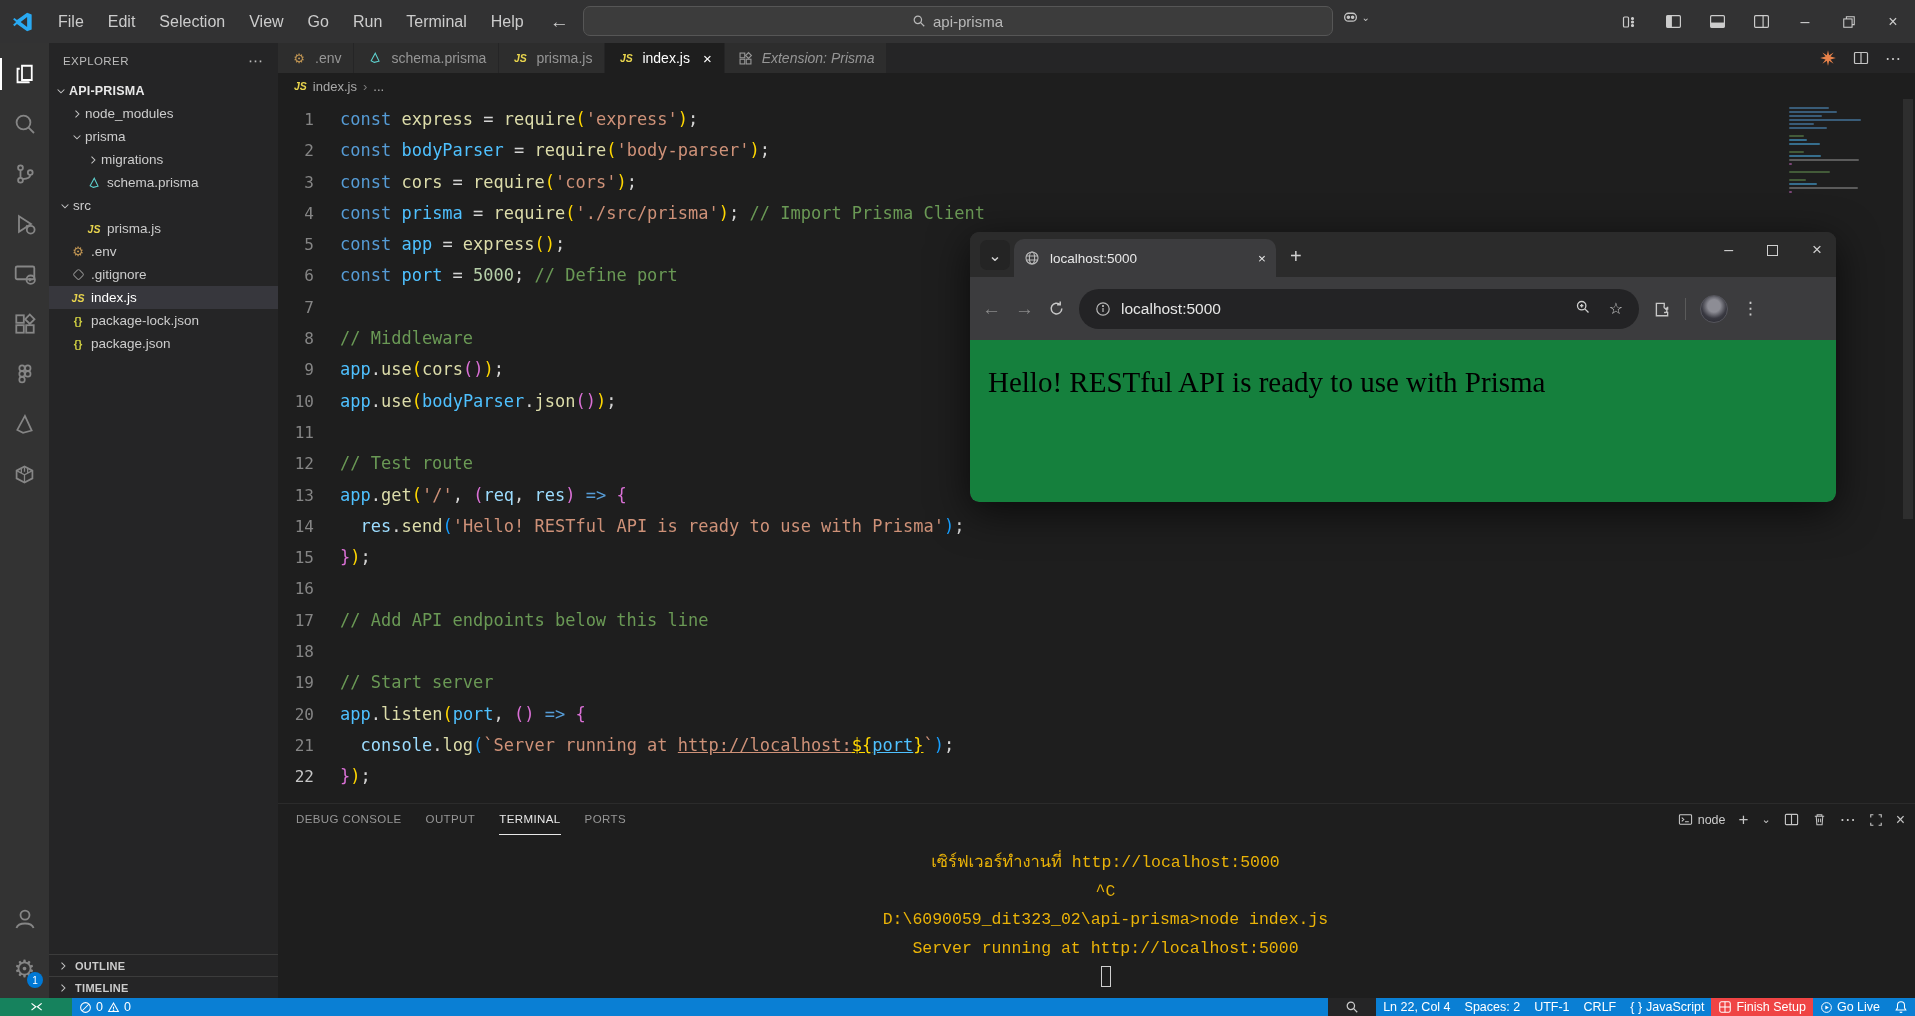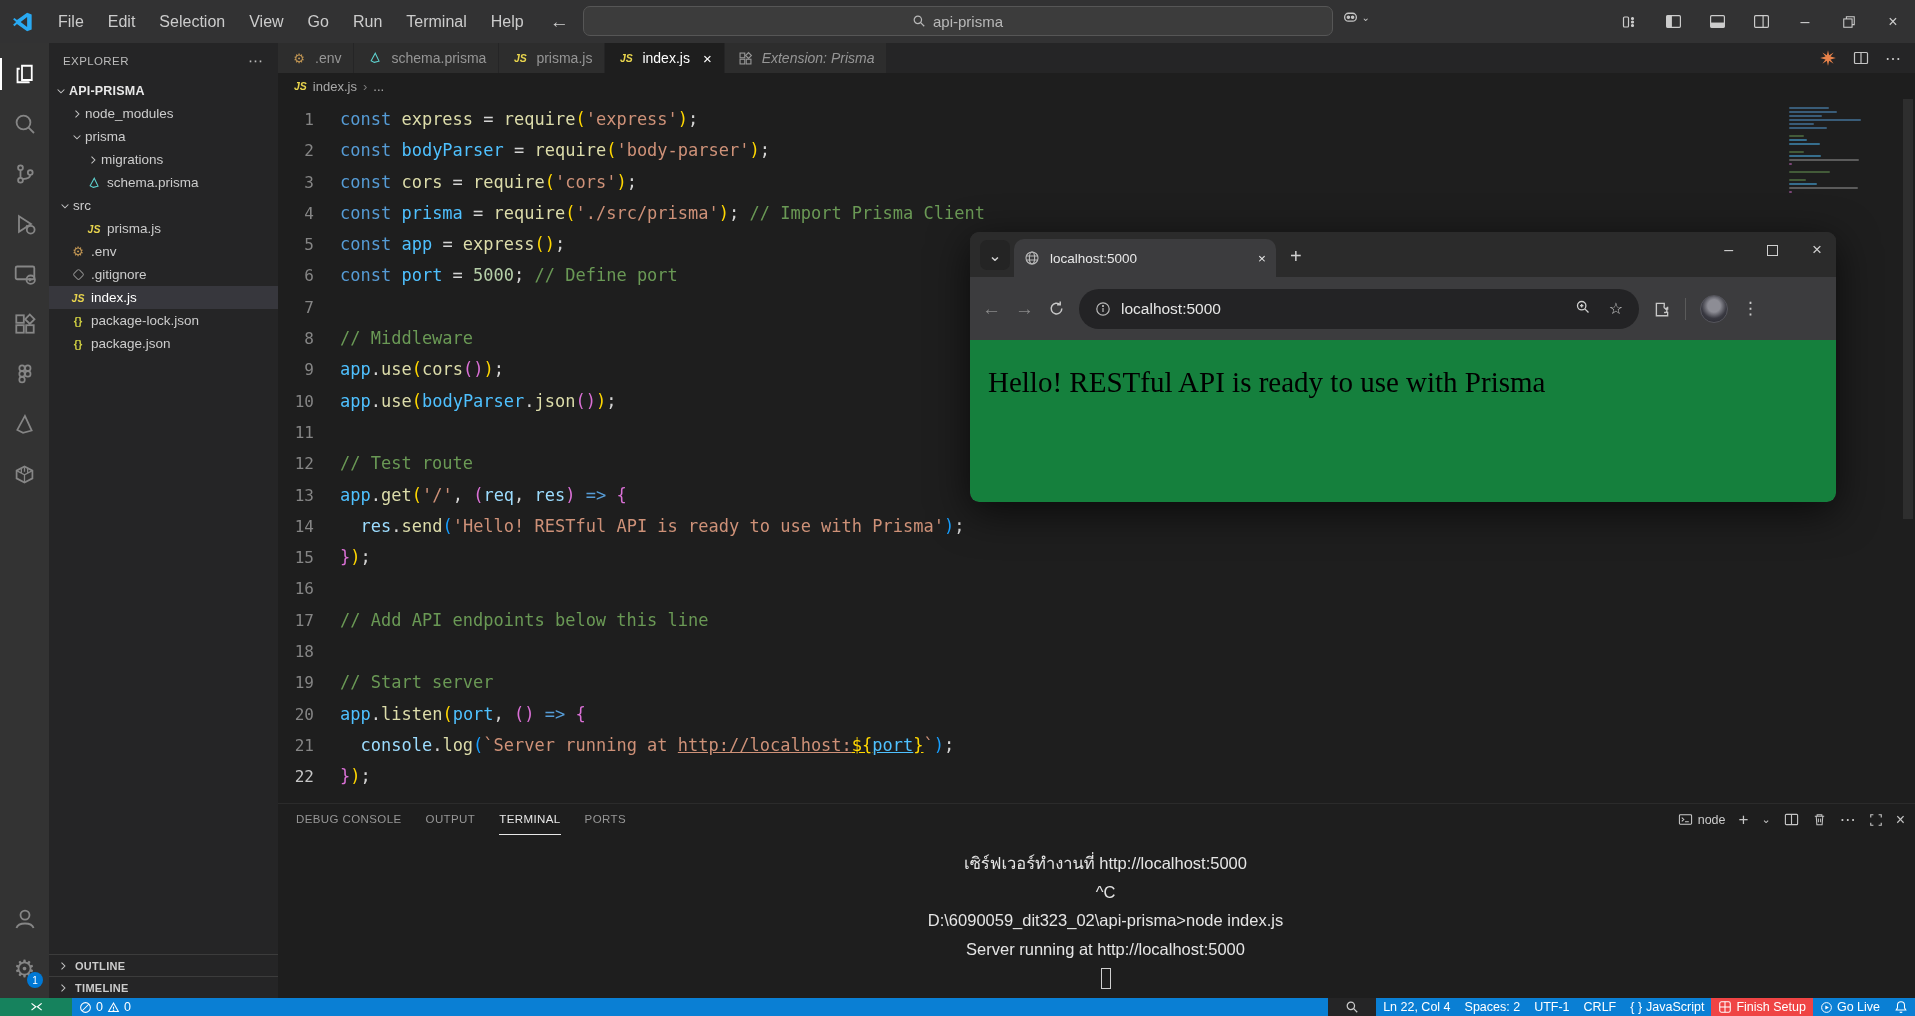--- a/index.html
+++ b/index.html
@@ -70,22 +70,22 @@
   #vscroll .slider { position:absolute; top:0; right:2px; width:10px; height:420px; background:rgba(121,121,121,.18); }
 
   
   #panel { height:195px; border-top:1px solid #2b2b2b; display:flex; flex-direction:column;text-align:center; }
   #panel-header { height:31px; display:flex; align-items:center; padding:0 10px 0 18px; }
   .panel-tab { font-size:11.5px; letter-spacing:.4px; color:#969696; margin-right:24px; height:100%;
                display:flex; align-items:center; border-bottom:1px solid transparent; }
   .panel-tab.active { color:#e7e7e7; border-bottom:1px solid #e7e7e7; }
   #panel-actions { margin-left:auto; display:flex; align-items:center; gap:13px; color:#c5c5c5; }
   .shell-chip { display:flex; align-items:center; gap:5px; font-size:12.5px; color:#cccccc; }
-  #terminal-body { flex:1; padding:14px 0 0 18px; font-family:Liberation Sans, sans-serif;
-                   font-size:16.5px; line-height:28.5px; color:#e5e5e5; white-space:pre; }
+  #terminal-body { flex:1; padding:14px 0 0 18px; font-family:Liberation Mono, monospace;
+                   font-size:16.5px; line-height:28.5px; color:#eab308; white-space:pre; }
   .term-cursor { display:inline-block; width:10px; height:21px; border:1px solid #cfcfcf; vertical-align:middle; }
 
   
   #statusbar { height:18px; background:#0a7fd4; display:flex; align-items:center; font-size:12.5px; color:#ffffff; }
   #remote-chip { width:72px; height:100%; background:#16825d; display:flex; align-items:center; justify-content:center; }
   .sb-item { display:flex; align-items:center; gap:4px; padding:0 7px; height:100%; }
   #sb-right { margin-left:auto; display:flex; align-items:center; height:100%; }
   .sb-dark { background:#252526; width:48px; justify-content:center; }
   .sb-darker { background:#ef4444; }
 

